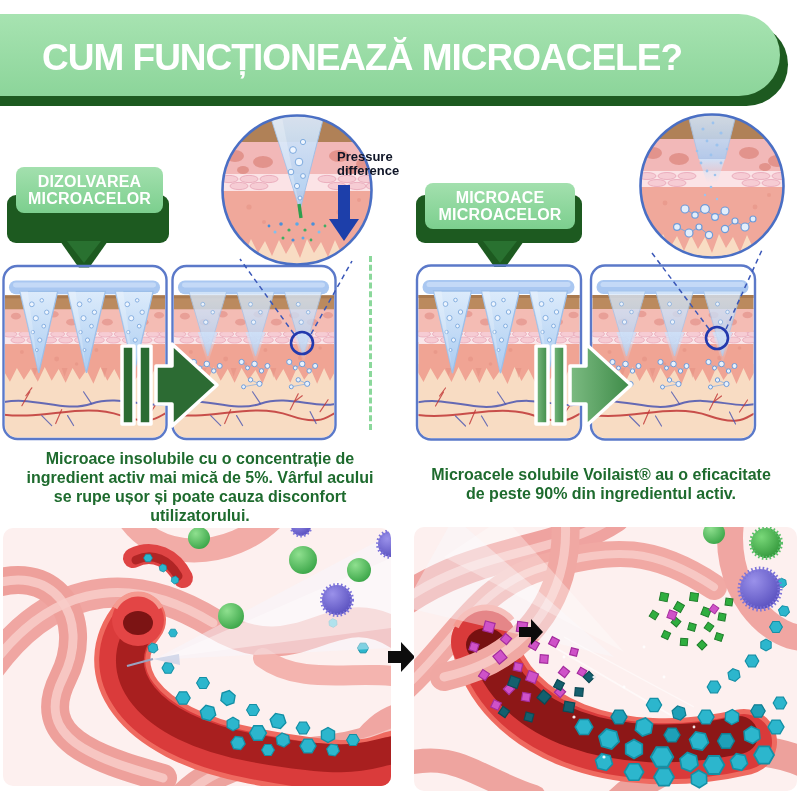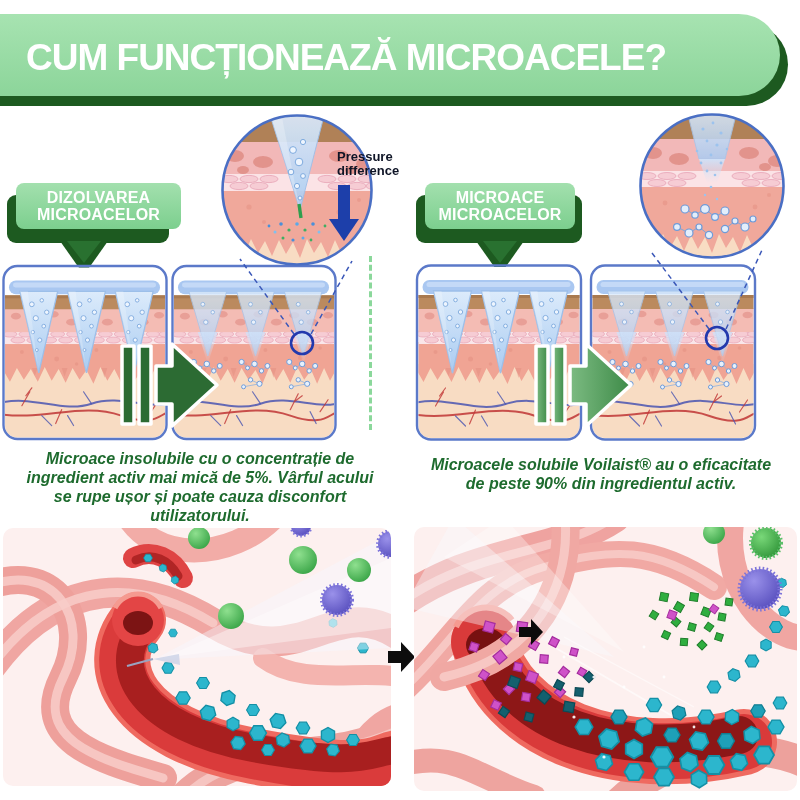--- a/index.html
+++ b/index.html
@@ -6,33 +6,33 @@
   .page{position:relative;width:800px;height:800px;background:#fff;overflow:hidden;
         font-family:"Liberation Sans","DejaVu Sans",sans-serif;}
   .abs{position:absolute;}
 
   
   .banner-shadow{left:-40px;top:23px;width:828px;height:83px;background:#1d5a20;
                  border-radius:0 46px 46px 0;}
   .banner-face{left:-40px;top:14px;width:820px;height:82px;
                background:linear-gradient(#a7e3b1,#8cd59a);
                border-radius:0 46px 46px 0;}
-  .page-title{left:0;top:37px;width:692px;text-align:center;color:#fff;
+  .page-title{left:16px;top:37px;width:692px;text-align:center;color:#fff;
               font-size:37px;font-weight:bold;letter-spacing:-1px;white-space:nowrap;}
 
   
   .ribbon-shadow{background:#1d5a20;border-radius:9px;}
   .ribbon-face{background:linear-gradient(#a3e0ae,#7ccf8e);border-radius:8px;
                display:flex;align-items:center;justify-content:center;}
   .ribbon-text{color:#fff;font-weight:bold;font-size:16px;line-height:1.08;
                text-align:center;white-space:pre-line;letter-spacing:.2px;}
 
   
   .caption{color:#1e6b2e;font-weight:bold;font-size:16px;line-height:1.18;
-           text-align:center;white-space:pre-line;font-style:italic;}
+           text-align:center;white-space:pre-line;}
 
   
   .pressure-note{color:#0e1426;font-weight:bold;font-size:13px;line-height:1.1;
                  white-space:pre-line;text-align:left;margin-left:30px;}
 
   
   .divider{left:369px;top:256px;height:174px;width:0;border-left:3px dashed #8bd89b;}
 
   .scene{border-radius:10px;overflow:hidden;}
   svg{display:block;}
@@ -184,21 +184,21 @@
         <rect x="1.5" y="1.5" width="164" height="174" rx="14" fill="none" stroke="#5b79c9" stroke-width="2.4"></rect>
       </g>
     </defs>
   </svg>
 
   <div class="abs banner-shadow"></div>
   <div class="abs banner-face"></div>
   <div class="abs page-title">CUM FUNCȚIONEAZĂ MICROACELE?</div>
 
   <div class="abs ribbon-shadow" style="left:7px;top:195px;width:162px;height:48px"></div>
-  <div class="abs ribbon-face" style="left:16px;top:183px;width:165px;height:46px">
+  <div class="abs ribbon-face" style="left:16px;top:167px;width:147px;height:46px">
     <span class="ribbon-text">DIZOLVAREA
 MICROACELOR</span>
   </div>
   <svg class="abs" style="left:58px;top:241px" width="52" height="36">
     <polygon points="2,0 50,0 26,34" fill="#1d5a20"></polygon>
     <polygon points="9,0 43,0 26,22" fill="#2e7a36" opacity=".75"></polygon>
   </svg>
 
   <div class="abs ribbon-shadow" style="left:416px;top:195px;width:166px;height:48px"></div>
   <div class="abs ribbon-face" style="left:425px;top:183px;width:150px;height:46px">
@@ -420,21 +420,21 @@
       <line x1="726" y1="329" x2="762" y2="250"></line>
     </g>
     <circle cx="302" cy="343" r="11" fill="none" stroke="#2239ad" stroke-width="2.6"></circle>
     <circle cx="717" cy="338" r="11" fill="none" stroke="#2239ad" stroke-width="2.6"></circle>
   </svg>
 
   <div class="abs caption" style="left:8px;top:450px;width:384px">Microace insolubile cu o concentrație de
 ingredient activ mai mică de 5%. Vârful acului
 se rupe ușor și poate cauza disconfort
 utilizatorului.</div>
-  <div class="abs caption" style="left:410px;top:456px;width:382px">Microacele solubile Voilaist® au o eficacitate
+  <div class="abs caption" style="left:410px;top:466px;width:382px">Microacele solubile Voilaist® au o eficacitate
 de peste 90% din ingredientul activ.</div>
 
   <div class="abs scene" style="left:3px;top:528px;width:388px;height:258px">
     <svg width="388" height="258" viewBox="0 0 388 258">
       <rect width="388" height="258" fill="#fdf0ef"></rect>
       <g fill="none" stroke-linecap="round">
         <path d="M-20,150 C40,60 120,40 210,95 S330,60 400,110" stroke="#f0a6a2" stroke-width="30"></path>
         <path d="M-20,60 C50,30 90,90 60,150 S90,230 160,250" stroke="#eea09b" stroke-width="28"></path>
         <path d="M120,-20 C150,40 230,30 270,-10" stroke="#f2aca7" stroke-width="24"></path>
         <path d="M180,270 C240,210 320,240 400,200" stroke="#eda39e" stroke-width="30"></path>

